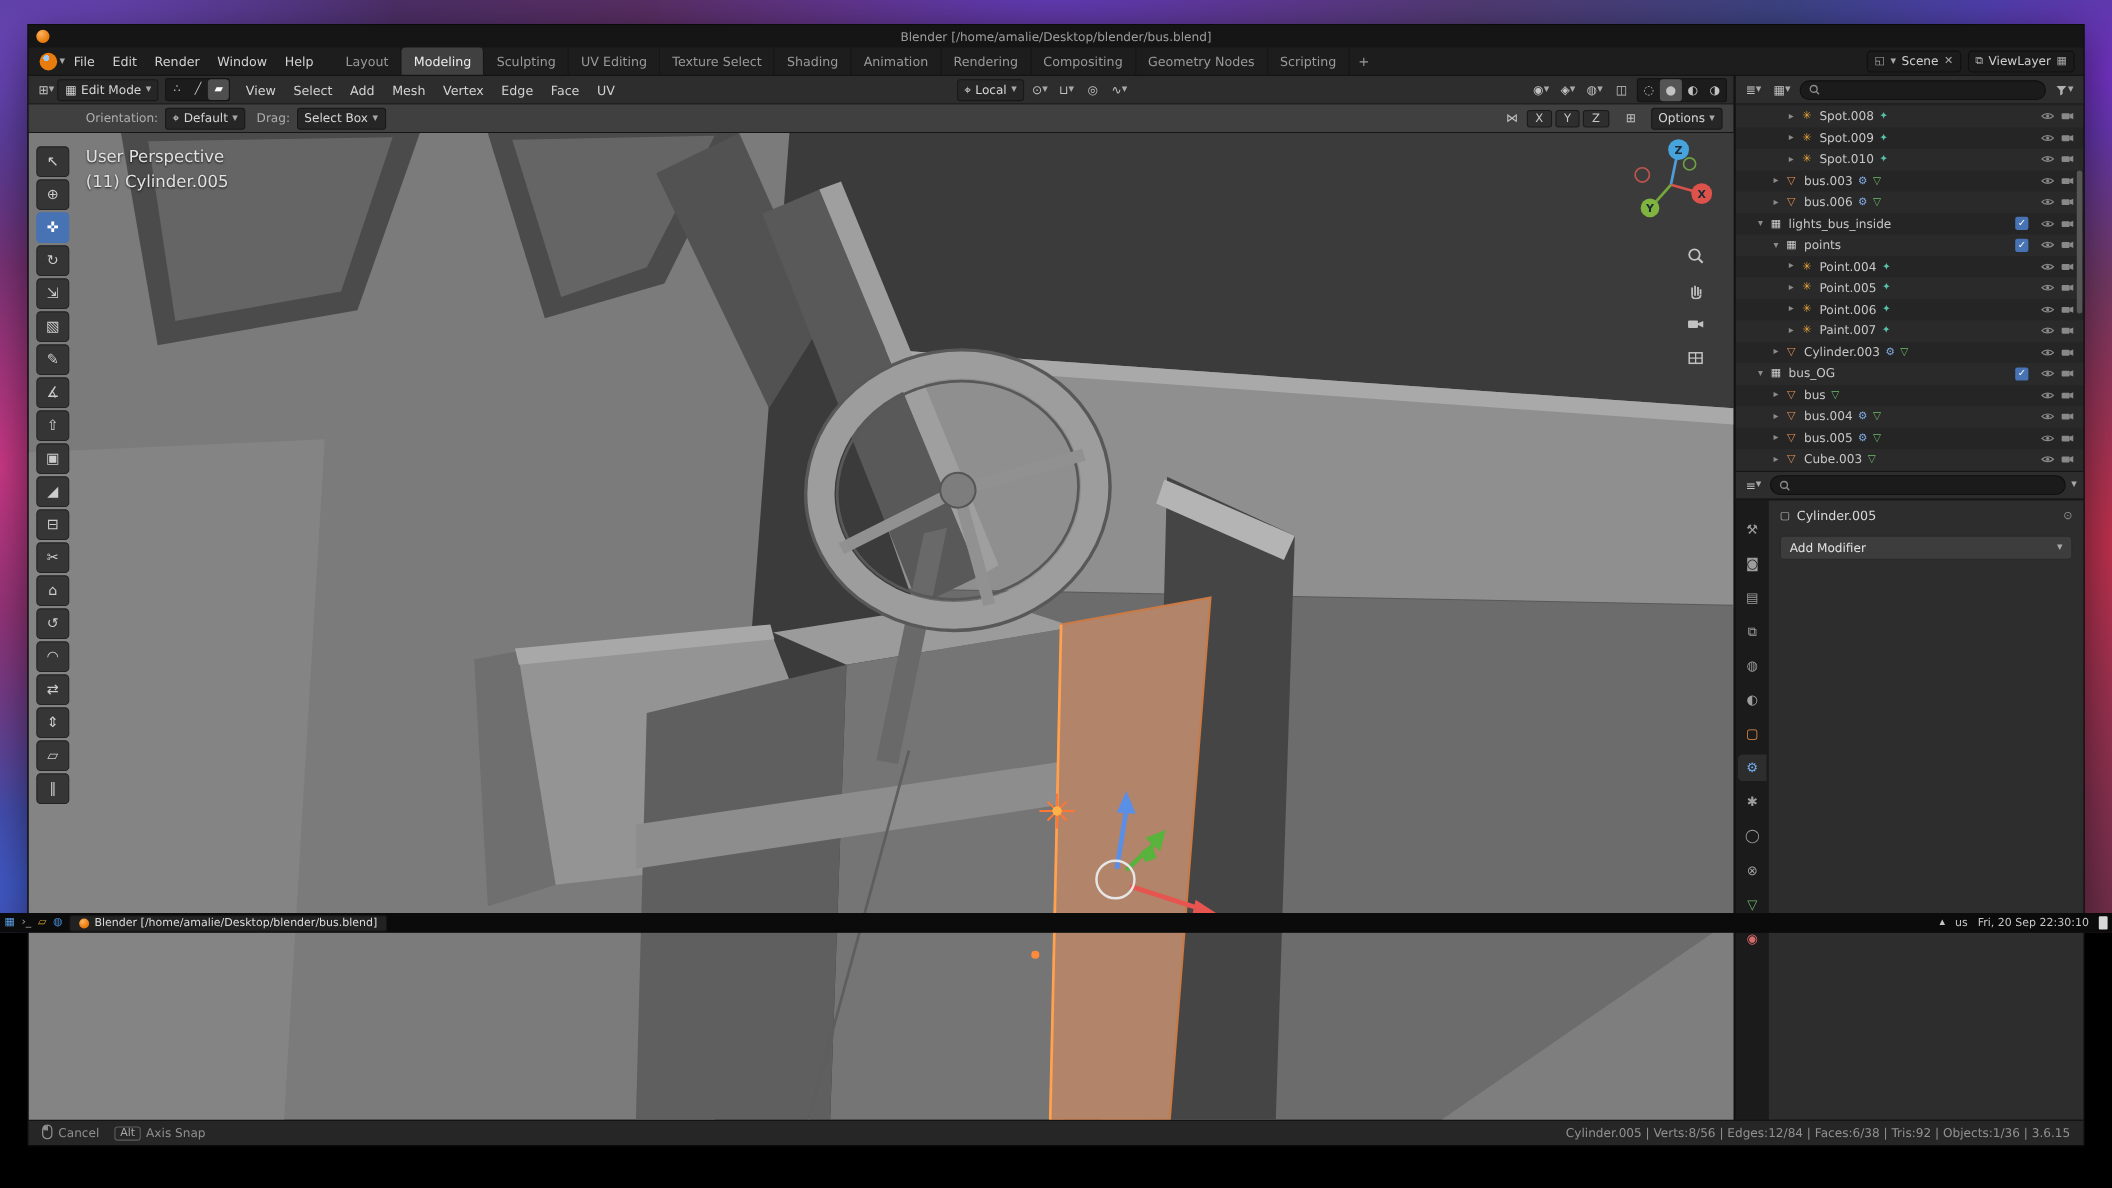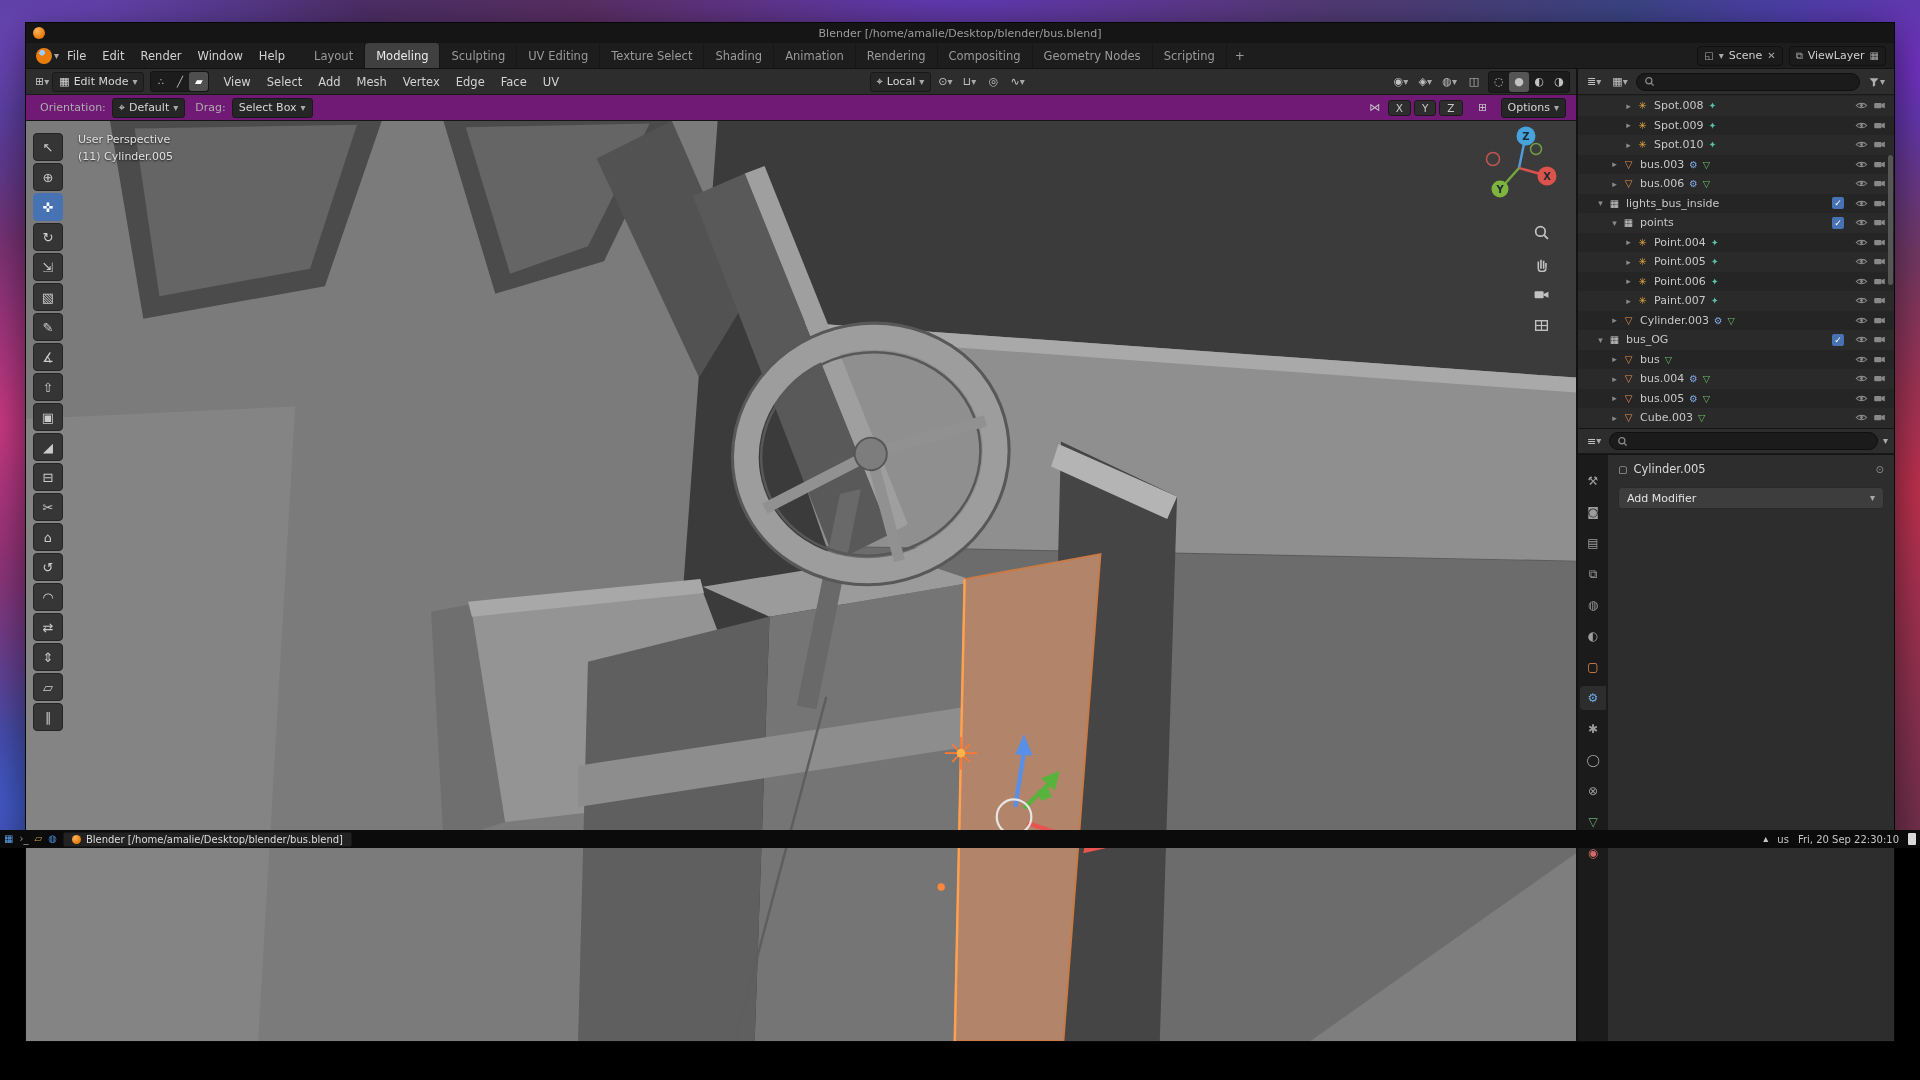--- a/index.html
+++ b/index.html
@@ -34,27 +34,27 @@
 .content{flex:1;display:flex;min-height:0}
 .left-col{flex:1;display:flex;flex-direction:column;min-width:0}
 .vp-header{height:26px;background:#2d2d2d;border-bottom:1px solid #1a1a1a;display:flex;align-items:center;padding:0 6px;flex:none}
 .dd{display:flex;align-items:center;gap:4px;background:#262626;border:1px solid #191919;border-radius:3px;padding:1px 6px;color:#d6d6d6;font-size:11px;height:20px;white-space:nowrap}
 .iconbtn{display:flex;align-items:center;justify-content:center;min-width:20px;height:20px;border-radius:3px;color:#c2c2c2;font-size:11px;padding:0 3px}
 .selgrp{display:flex;background:#1c1c1c;border-radius:3px;margin:0 6px;border:1px solid #141414}
 .selgrp .iconbtn{min-width:19px;height:19px;font-size:10px}
 .selgrp .iconbtn.active{background:#4f4f4f;color:#fff}
 .shadegrp{display:flex;background:#1c1c1c;border-radius:3px;border:1px solid #141414}
 .shadegrp .iconbtn.active{background:#555}
-.tool-settings{height:26px;background:#701a75;border-bottom:1px solid #161616;display:flex;align-items:center;padding:0 10px 0 14px;flex:none;color:#adadad;font-size:11px}
+.tool-settings{height:26px;background:#404040;border-bottom:1px solid #161616;display:flex;align-items:center;padding:0 10px 0 52px;flex:none;color:#adadad;font-size:11px}
 .ts-label{margin:0 6px 0 10px;white-space:nowrap}
 .chip{background:#2e2e2e;border:1px solid #1a1a1a;border-radius:3px;color:#c9c9c9;font-size:10.5px;padding:1px 7px;margin-left:3px}
 
 .viewport{flex:1;position:relative;background:#3b3b3b;overflow:hidden}
 .viewport>svg.scene{position:absolute;inset:0;width:100%;height:100%}
-.vp-overlay{position:absolute;left:52px;top:10px;color:#e2e2e2;font-size:11px;text-shadow:0 1px 2px rgba(0,0,0,.8);line-height:1.55}
+.vp-overlay{position:absolute;left:52px;top:10px;color:#e2e2e2;font-size:15px;text-shadow:0 1px 2px rgba(0,0,0,.8);line-height:1.55}
 .toolbar{position:absolute;left:7px;top:12px;width:32px;display:flex;flex-direction:column;gap:2px}
 .tool-btn{width:30px;height:28px;background:#2e2e2ee6;border:1px solid #242424;border-radius:4px;color:#cccccc;font-size:13px;display:flex;align-items:center;justify-content:center}
 .tool-btn.active{background:#4772b3;border-color:#4772b3;color:#fff}
 .nav-gizmo{position:absolute;right:14px;top:2px;width:86px;height:86px}
 .nav-gizmo text{font-size:10px;font-weight:bold;fill:#1c2b33;text-anchor:middle}
 .vp-nav-btns{position:absolute;right:24px;top:100px;display:flex;flex-direction:column;gap:9px}
 .vp-nav-btns .nbtn{width:22px;height:22px;display:flex;align-items:center;justify-content:center;border-radius:50%}
 
 .right-col{width:318px;flex:none;display:flex;flex-direction:column;border-left:2px solid #121212;min-height:0}
 .panel-header{height:26px;background:#2d2d2d;border-bottom:1px solid #191919;display:flex;align-items:center;padding:0 6px;gap:5px;flex:none}
@@ -787,20 +787,31 @@
             </div>
             <div class="addmod">
               <span>Add Modifier</span>
               <span class="mini-ic">▾</span>
             </div>
           </div>
         </div>
       </div>
     </div>
 
+    <div class="statusbar">
+      <span class="mouse-ic"><svg width="10" height="14" viewBox="0 0 10 14">
+            <rect x="0.8" y="0.8" width="8.4" height="12.4" rx="4" fill="none" stroke="#8f8f8f" stroke-width="1.2"></rect>
+            <line x1="5" y1="1" x2="5" y2="6" stroke="#8f8f8f" stroke-width="1.2"></line>
+            <rect x="1.2" y="1.2" width="3.6" height="4.6" rx="1.8" fill="#8f8f8f"></rect>
+          </svg></span>
+      <span>Cancel</span>
+      <span class="keycap">Alt</span>
+      <span>Axis Snap</span>
+      <span class="sb-stats">Cylinder.005 | Verts:8/56 | Edges:12/84 | Faces:6/38 | Tris:92 | Objects:1/36 | 3.6.15</span>
+    </div>
   </div>
 
   <div class="taskbar">
     <span class="tb-ic" style="color:#5aa0e8">▦</span>
     <span class="tb-ic" style="color:#9a9a9a">›_</span>
     <span class="tb-ic" style="color:#d4a43c">▱</span>
     <span class="tb-ic" style="color:#4a90d9">◍</span>
     <div class="tb-win">
       <span class="tb-dot"></span>
       <span>Blender [/home/amalie/Desktop/blender/bus.blend]</span>

